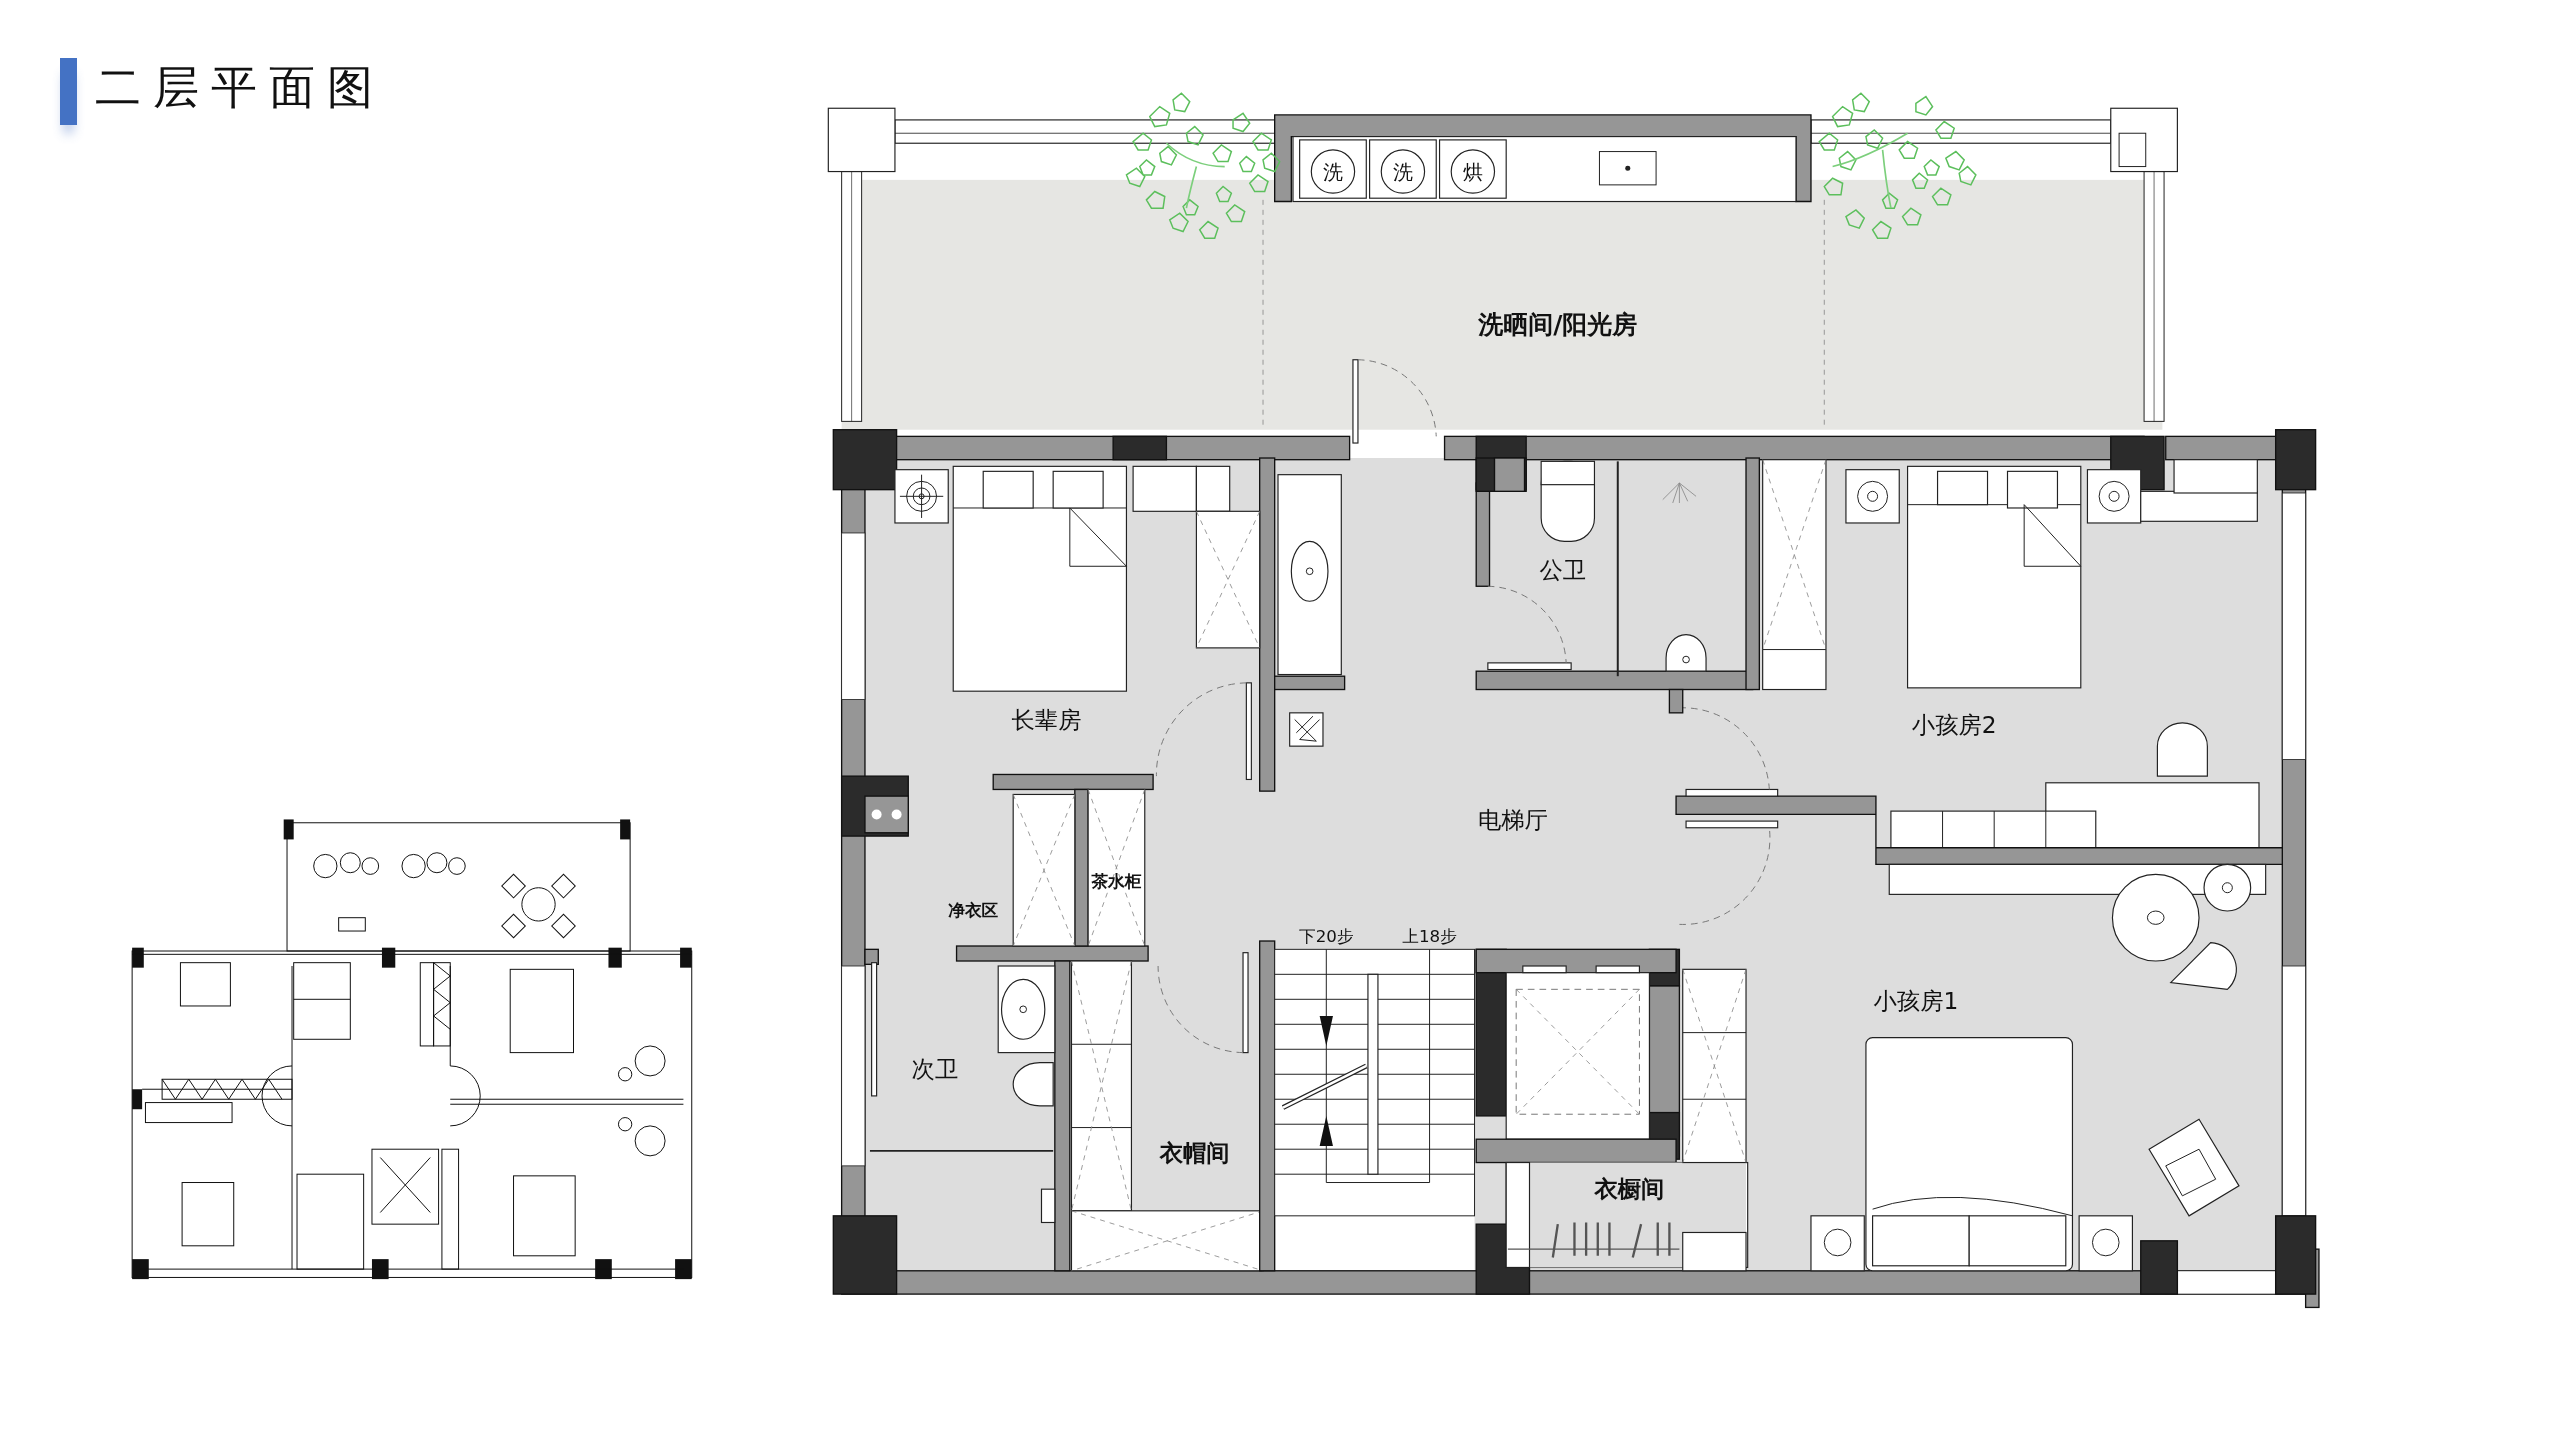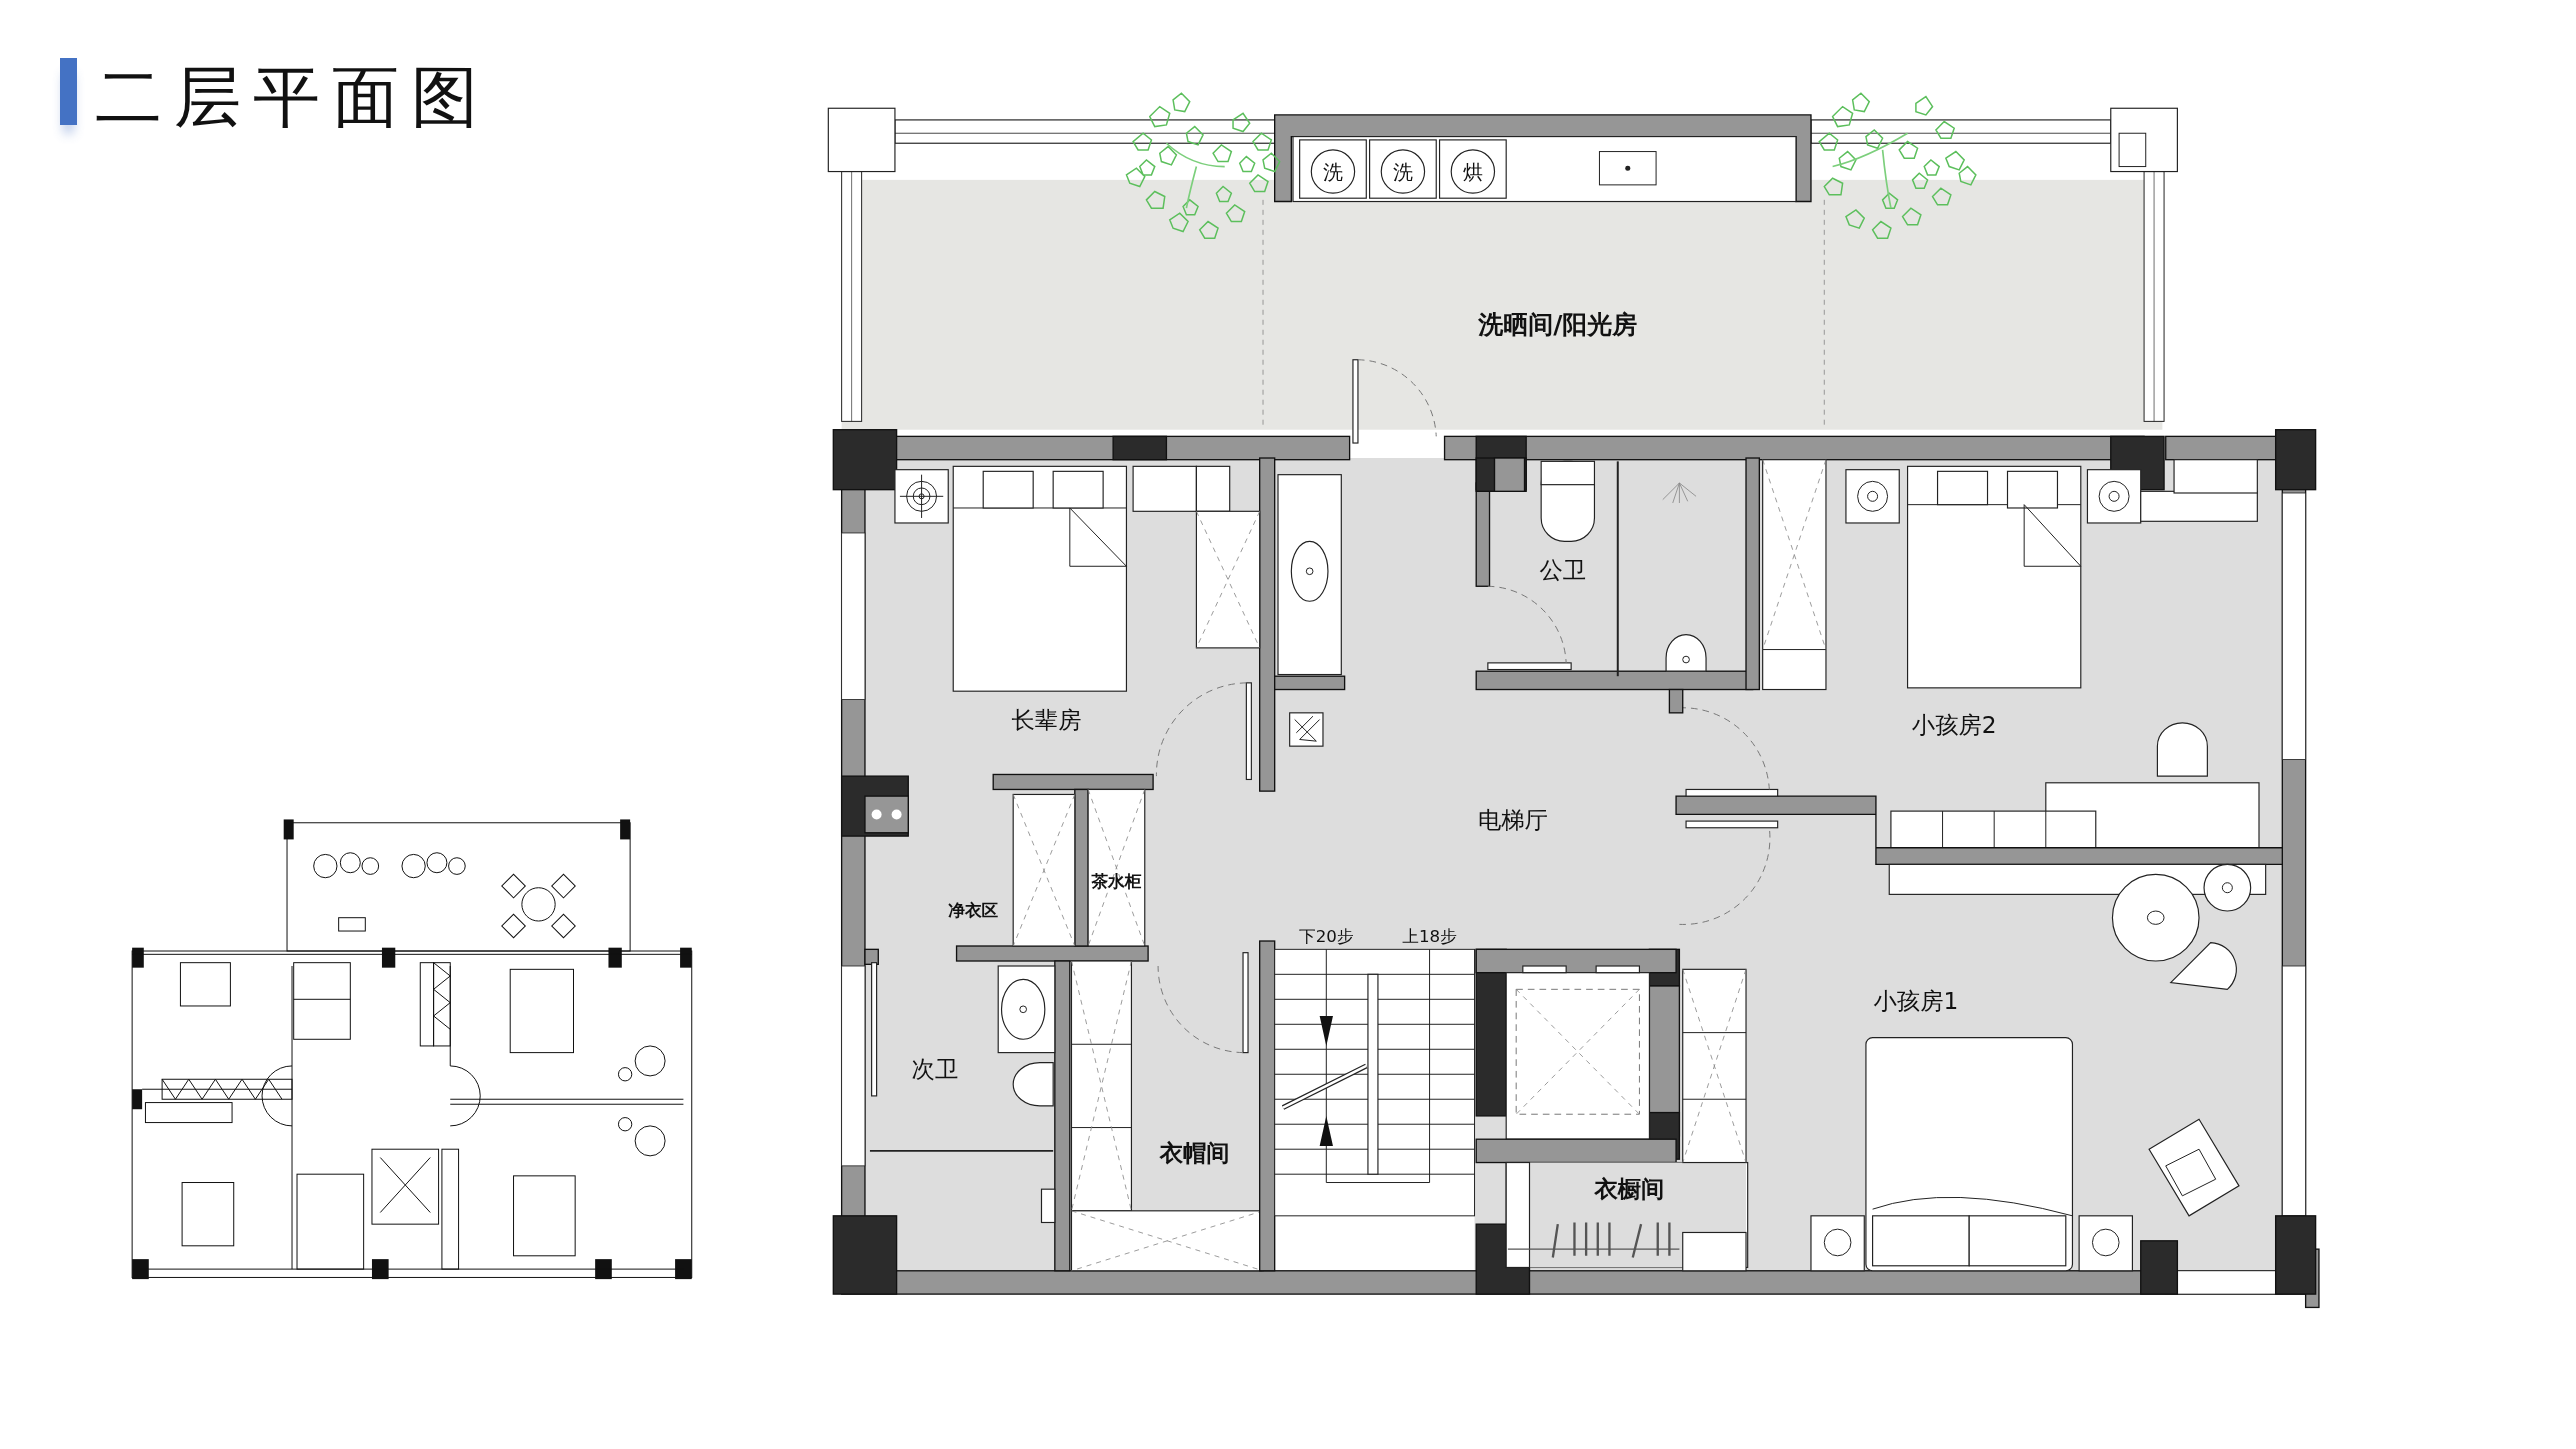--- a/index.html
+++ b/index.html
@@ -1,20 +1,20 @@
 <!DOCTYPE html>
 <html style="font-size:10.7px"><head>
 <meta charset="utf-8">
 <style>
   html, body { margin:0; padding:0; background:#ffffff; }
   body { width:2576px; height:1449px; overflow:hidden; position:relative;
          font-family:"DejaVu Sans", "Liberation Sans", sans-serif; }
   .title-bar { position:absolute; left:60px; top:58px; width:17px; height:67px;
                background:#4472c4; box-shadow:0 12px 10.7px -4px rgba(68,114,196,0.45); }
-  .title-text { position:absolute; left:95px; top:64px; font-size:67px; letter-spacing:12px;
+  .title-text { position:absolute; left:95px; top:64px; font-size:46px; letter-spacing:12px;
                 color:#111; font-family:"DejaVu Sans", sans-serif; line-height:1; }
   svg.plan { position:absolute; left:0; top:0; }
   .lbl { font-family:"DejaVu Sans", sans-serif; fill:#111; text-anchor:middle; dominant-baseline:middle; }
   .lbl-b { font-weight:bold; }
   .wall { fill:#969696; stroke:#111; stroke-width:0.8; }
   .col  { fill:#2b2b2b; stroke:#111; stroke-width:0.8; }
   .floor { fill:#dddddd; }
   .sun   { fill:#e6e6e3; }
   .furn  { fill:#ffffff; stroke:#222; stroke-width:0.7; }
   .thin  { fill:none; stroke:#222; stroke-width:0.6; }

